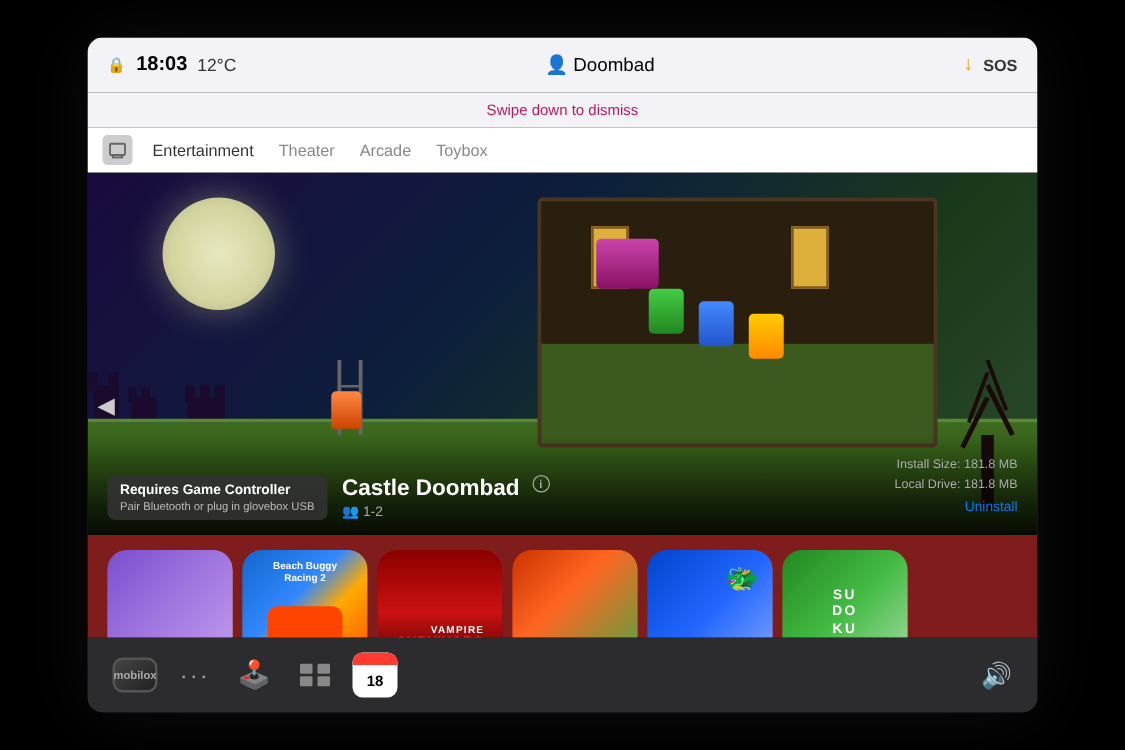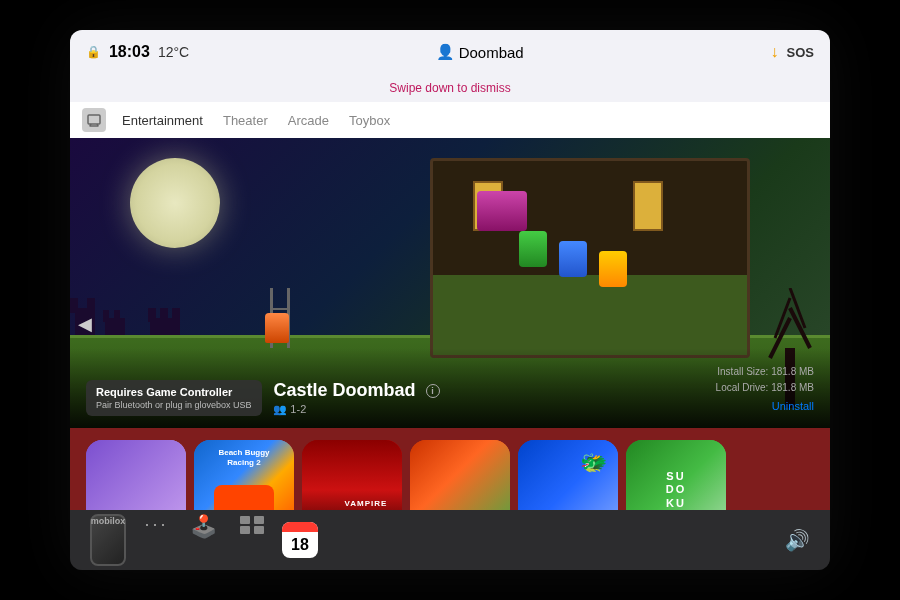--- a/index.html
+++ b/index.html
@@ -263,21 +263,21 @@
 
     .game-title-area {
       flex: 1;
     }
 
     .game-title {
       font-size: 18px;
       font-weight: 700;
       color: #fff;
       display: flex;
-      align-items: center;
+      align-items: flex-start;
       gap: 6px;
     }
 
     .game-players {
       font-size: 11px;
       color: #aaa;
       margin-top: 2px;
     }
 
     .game-size-info {
@@ -388,23 +388,24 @@
     }
 
     .dock-left {
       display: flex;
       align-items: center;
       gap: 12px;
     }
 
     .dock-icon {
       width: 36px;
-      height: 52px;
+      height: 28px;
       border-radius: 8px;
       display: flex;
+      align-items: center;
       justify-content: center;
       cursor: pointer;
     }
 
     .dock-mobilox {
       background: linear-gradient(135deg, #444, #222);
       border: 2px solid #555;
     }
 
     .dock-dots {
@@ -435,21 +436,21 @@
       display: flex;
       align-items: center;
       justify-content: center;
     }
 
     .cal-bottom {
       flex: 1;
       display: flex;
       align-items: center;
       justify-content: center;
-      font-size: 16px;
+      font-size: 12px;
       font-weight: 700;
       color: #000;
     }
 
     .dock-right {
       display: flex;
       align-items: center;
     }
 
     .dock-volume {

